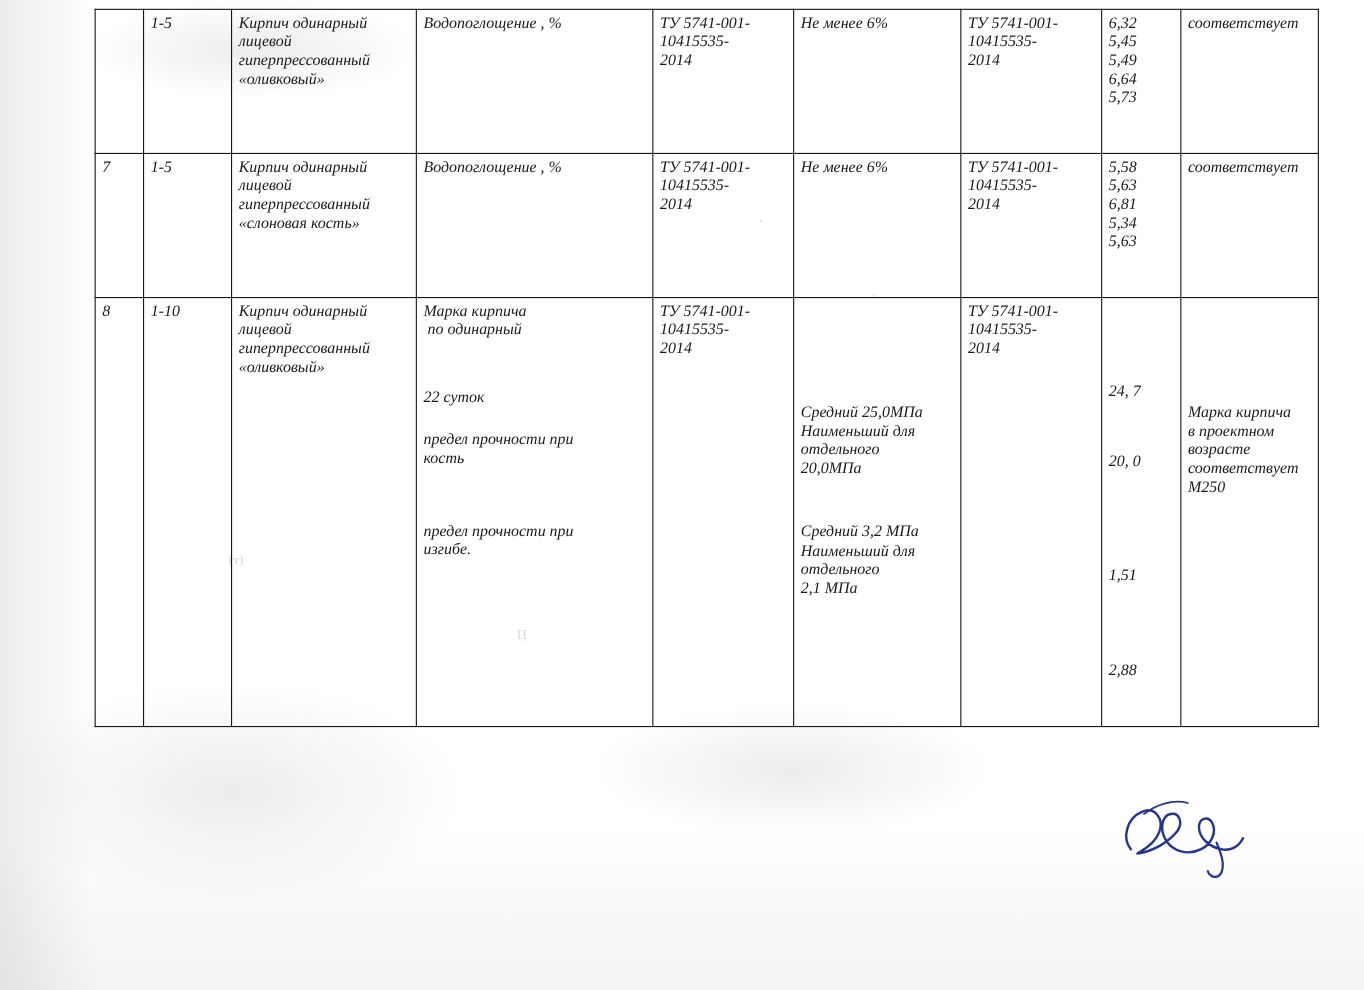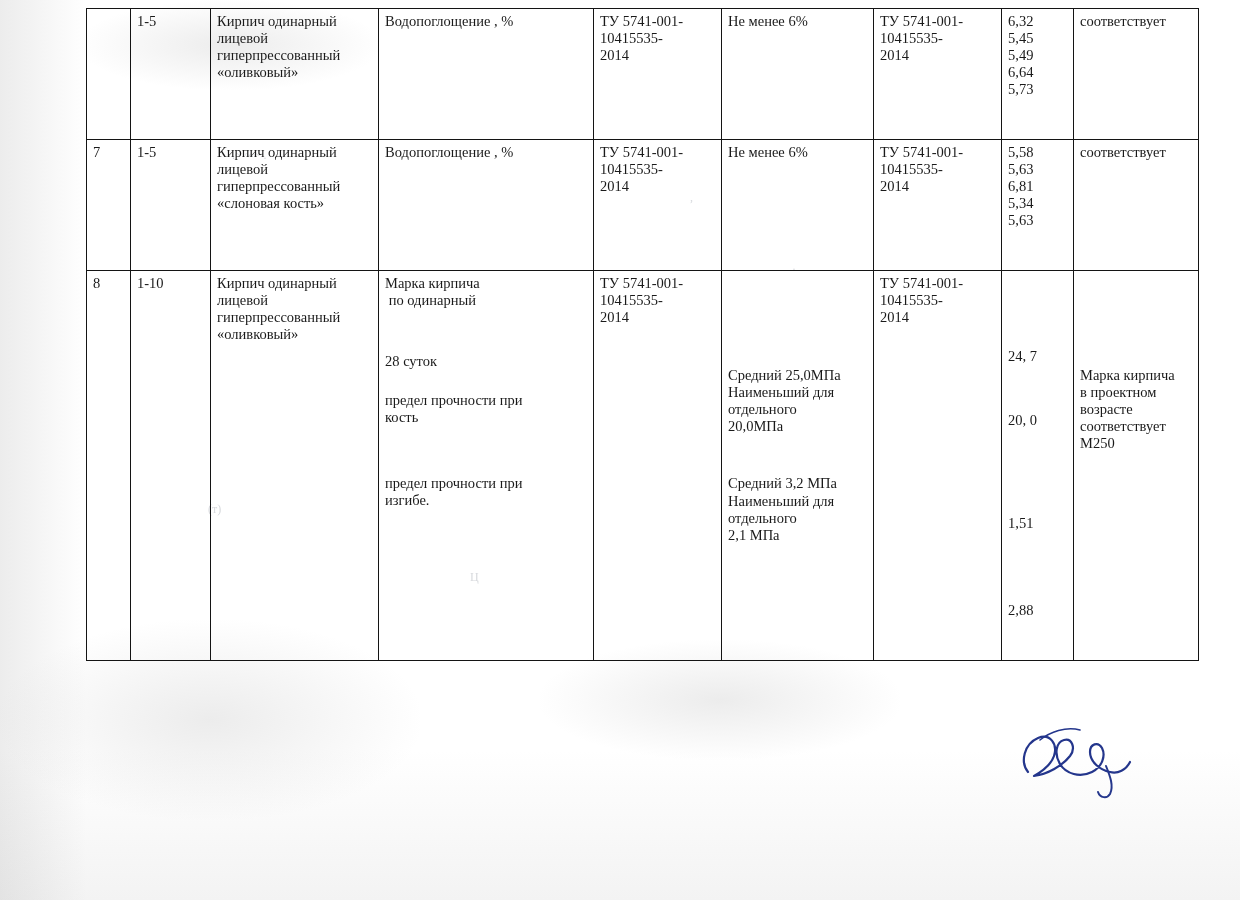--- a/index.html
+++ b/index.html
@@ -45,20 +45,21 @@
     width: 1072px;
     border-collapse: collapse;
     table-layout: fixed;
     font-size: 14.5px;
     line-height: 1.18;
   }
   .doc-table td {
     border: 1px solid #141414;
     vertical-align: top;
     padding: 4px 6px 6px 6px;
+    font-style: italic;
   }
 
   
   .c-num   { width: 44px;  text-align: left; }
   .c-samp  { width: 80px;  text-align: left; }
   .c-name  { width: 168px; text-align: center; }
   .c-ind   { width: 215px; text-align: left; }
   .c-nd    { width: 128px; text-align: center; }
   .c-norm  { width: 152px; text-align: left; }
   .c-meth  { width: 128px; text-align: center; }
@@ -227,21 +228,21 @@
       </td>
       <td class="cell-lines">
         <div>Кирпич одинарный</div>
         <div>лицевой</div>
         <div>гиперпрессованный</div>
         <div>«оливковый»</div>
       </td>
       <td class="cell-lines ind-block">
         <div>Марка кирпича</div>
         <div> по одинарный</div>
-        <div class="ib1">28 суток</div>
+        <div class="ib1">22 суток</div>
         <div class="ib2">предел прочности при</div>
         <div>кость</div>
         <div class="ib3">предел прочности при</div>
         <div>изгибе.</div>
       </td>
       <td class="cell-lines">
         <div>ТУ 5741-001-</div>
         <div>10415535-</div>
         <div>2014</div>
       </td>

